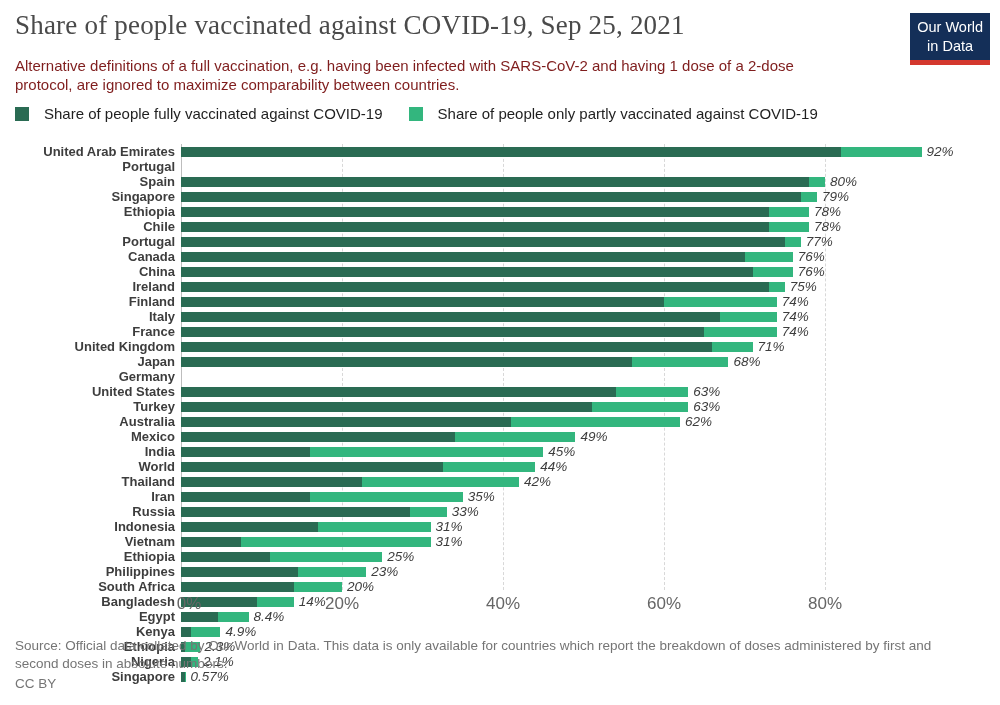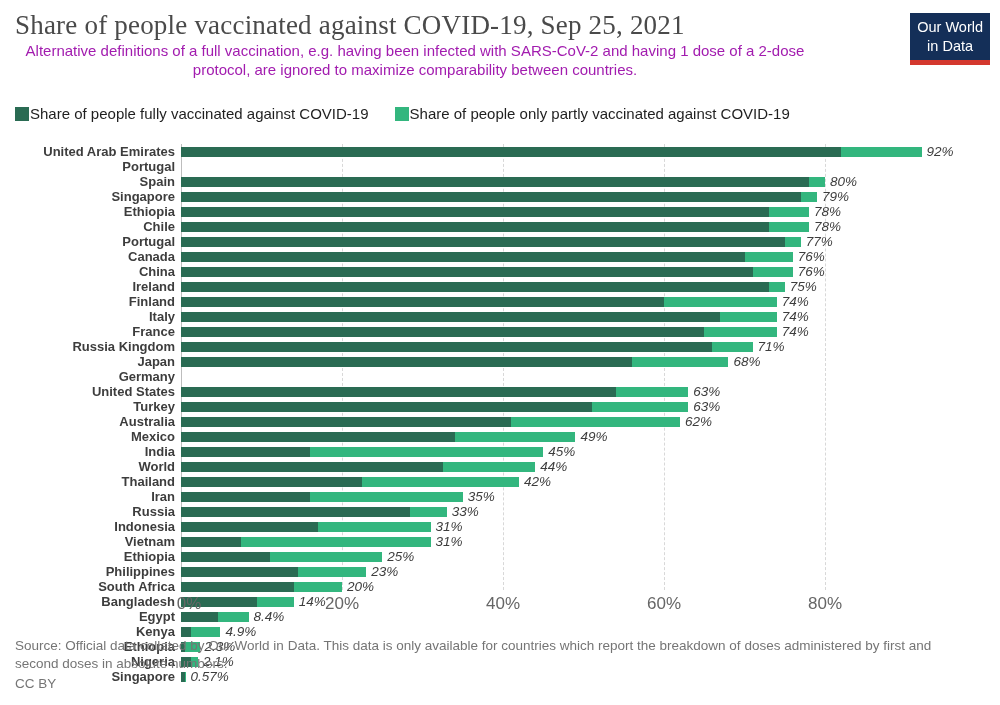--- a/index.html
+++ b/index.html
@@ -2,27 +2,27 @@
 <html><head>
 <meta charset="utf-8">
 <style>
   html,body{margin:0;padding:0;background:#fff;}
   #frame{position:relative;width:1000px;height:705px;background:#fff;overflow:hidden;
          font-family:"Liberation Sans", sans-serif;}
   
   #header{position:absolute;left:15px;top:10px;width:880px;}
   #title{font-family:"Liberation Serif", serif;font-size:27px;color:#4a4a4a;
          letter-spacing:.2px;white-space:nowrap;}
-  #subtitle{margin-top:1px;font-size:15px;line-height:1.25;color:#a21caf;max-width:800px;text-align:center;}
+  #subtitle{margin-top:16px;font-size:15px;line-height:1.25;color:#7f1d1d;max-width:800px;}
   #logo{position:absolute;right:10px;top:13px;background:#142f58;color:#fff;
         text-align:center;font-size:14.5px;line-height:1.3;padding:5px 7px 4px 7px;
         border-bottom:5px solid #d4382e;}
   
   #legend{position:absolute;left:15px;top:105px;display:flex;gap:26px;align-items:center;}
-  .leg-item{display:flex;align-items:center;gap:1px;font-size:15px;color:#1f1f1f;}
+  .leg-item{display:flex;align-items:center;gap:15px;font-size:15px;color:#1f1f1f;}
   .leg-swatch{width:14px;height:14px;display:inline-block;}
   
   #chart{position:absolute;left:0;top:144px;width:1000px;height:440px;}
   #grid{position:absolute;left:0;top:0;width:1000px;height:446px;pointer-events:none;}
   .gridline{position:absolute;top:0;height:446px;width:0;border-left:1px dashed #d8d8d8;}
   #axisline{position:absolute;top:0;height:446px;width:0;border-left:1px solid #bdbdbd;}
   #rows{position:absolute;left:0;top:0;width:1000px;height:440px;
         display:flex;flex-direction:column;}
   .row{flex:1 1 0;display:flex;align-items:center;position:relative;}
   .country{flex:0 0 181px;box-sizing:border-box;padding-right:6px;text-align:right;
@@ -179,21 +179,21 @@
   <div class="row">
     <div class="country">France</div>
     <div class="barwrap">
       <div class="seg" style="width: 523.25px; background: rgb(42, 107, 83);"></div>
       <div class="seg" style="width: 72.45px; background: rgb(51, 182, 126);"></div>
       <div class="val">74%</div>
     </div>
   </div>
 
   <div class="row">
-    <div class="country">Russia Kingdom</div>
+    <div class="country">United Kingdom</div>
     <div class="barwrap">
       <div class="seg" style="width: 531.3px; background: rgb(42, 107, 83);"></div>
       <div class="seg" style="width: 40.25px; background: rgb(51, 182, 126);"></div>
       <div class="val">71%</div>
     </div>
   </div>
 
 
   <div class="row">
     <div class="country">Japan</div>

